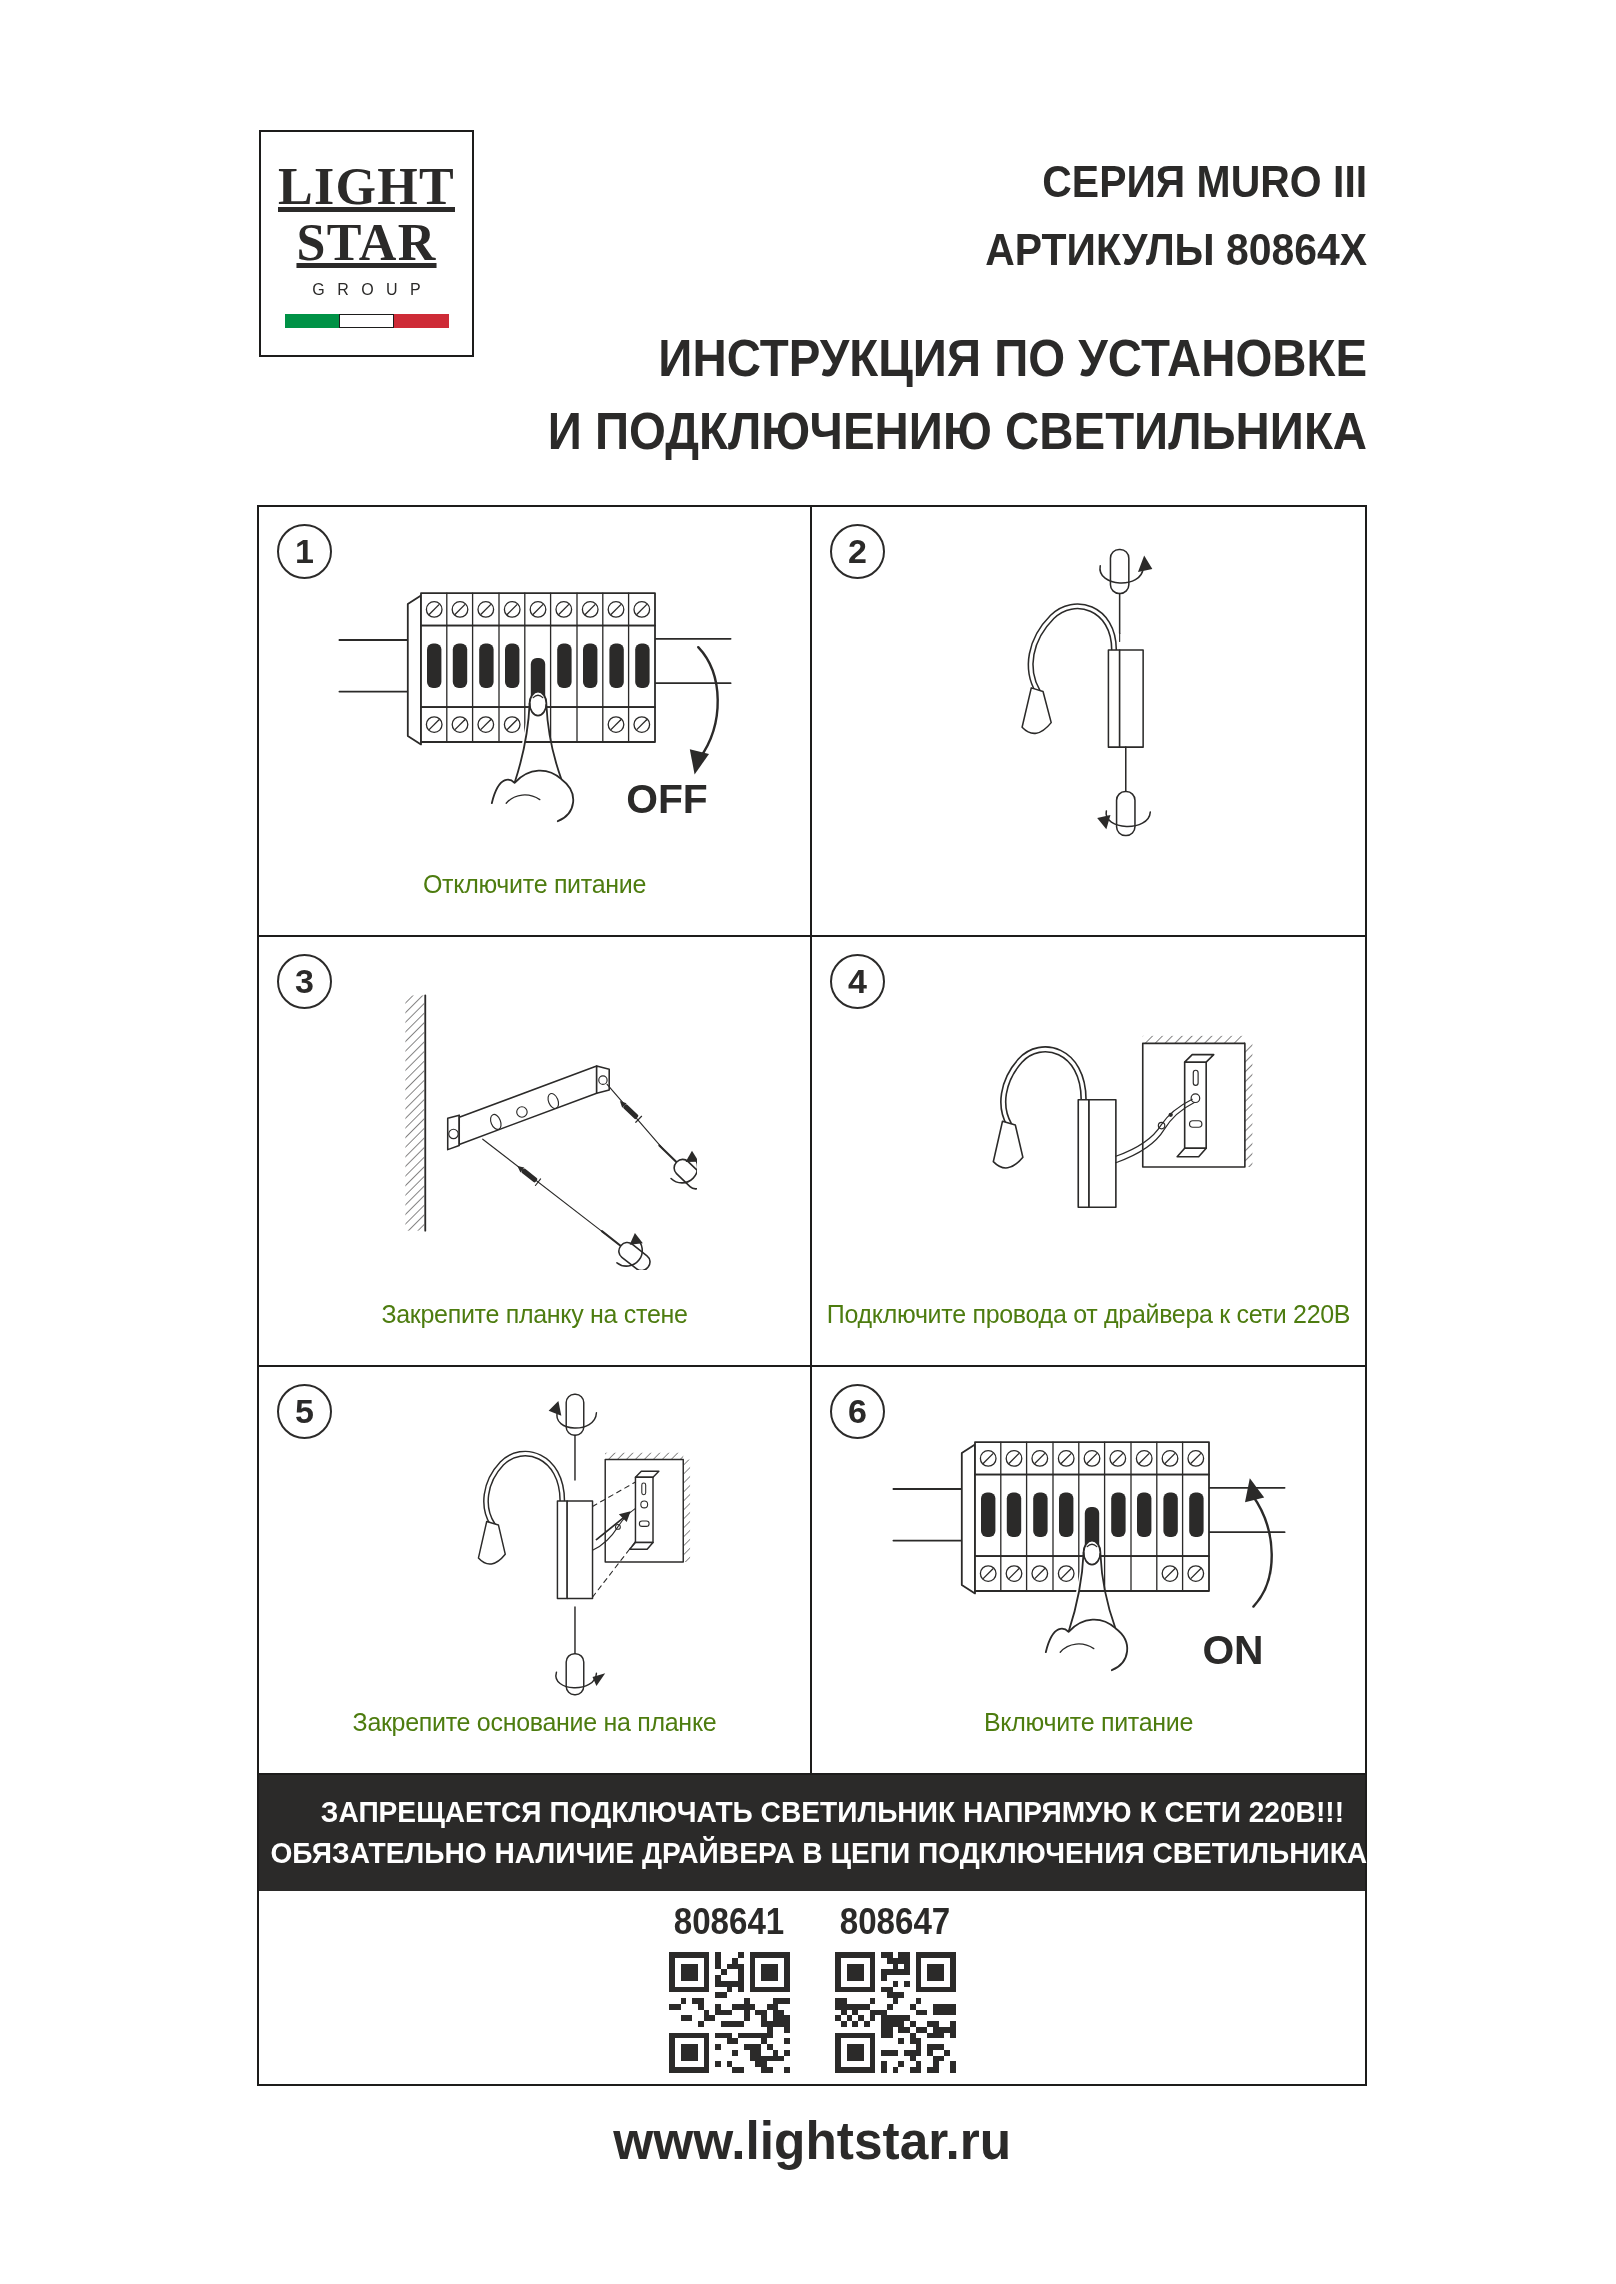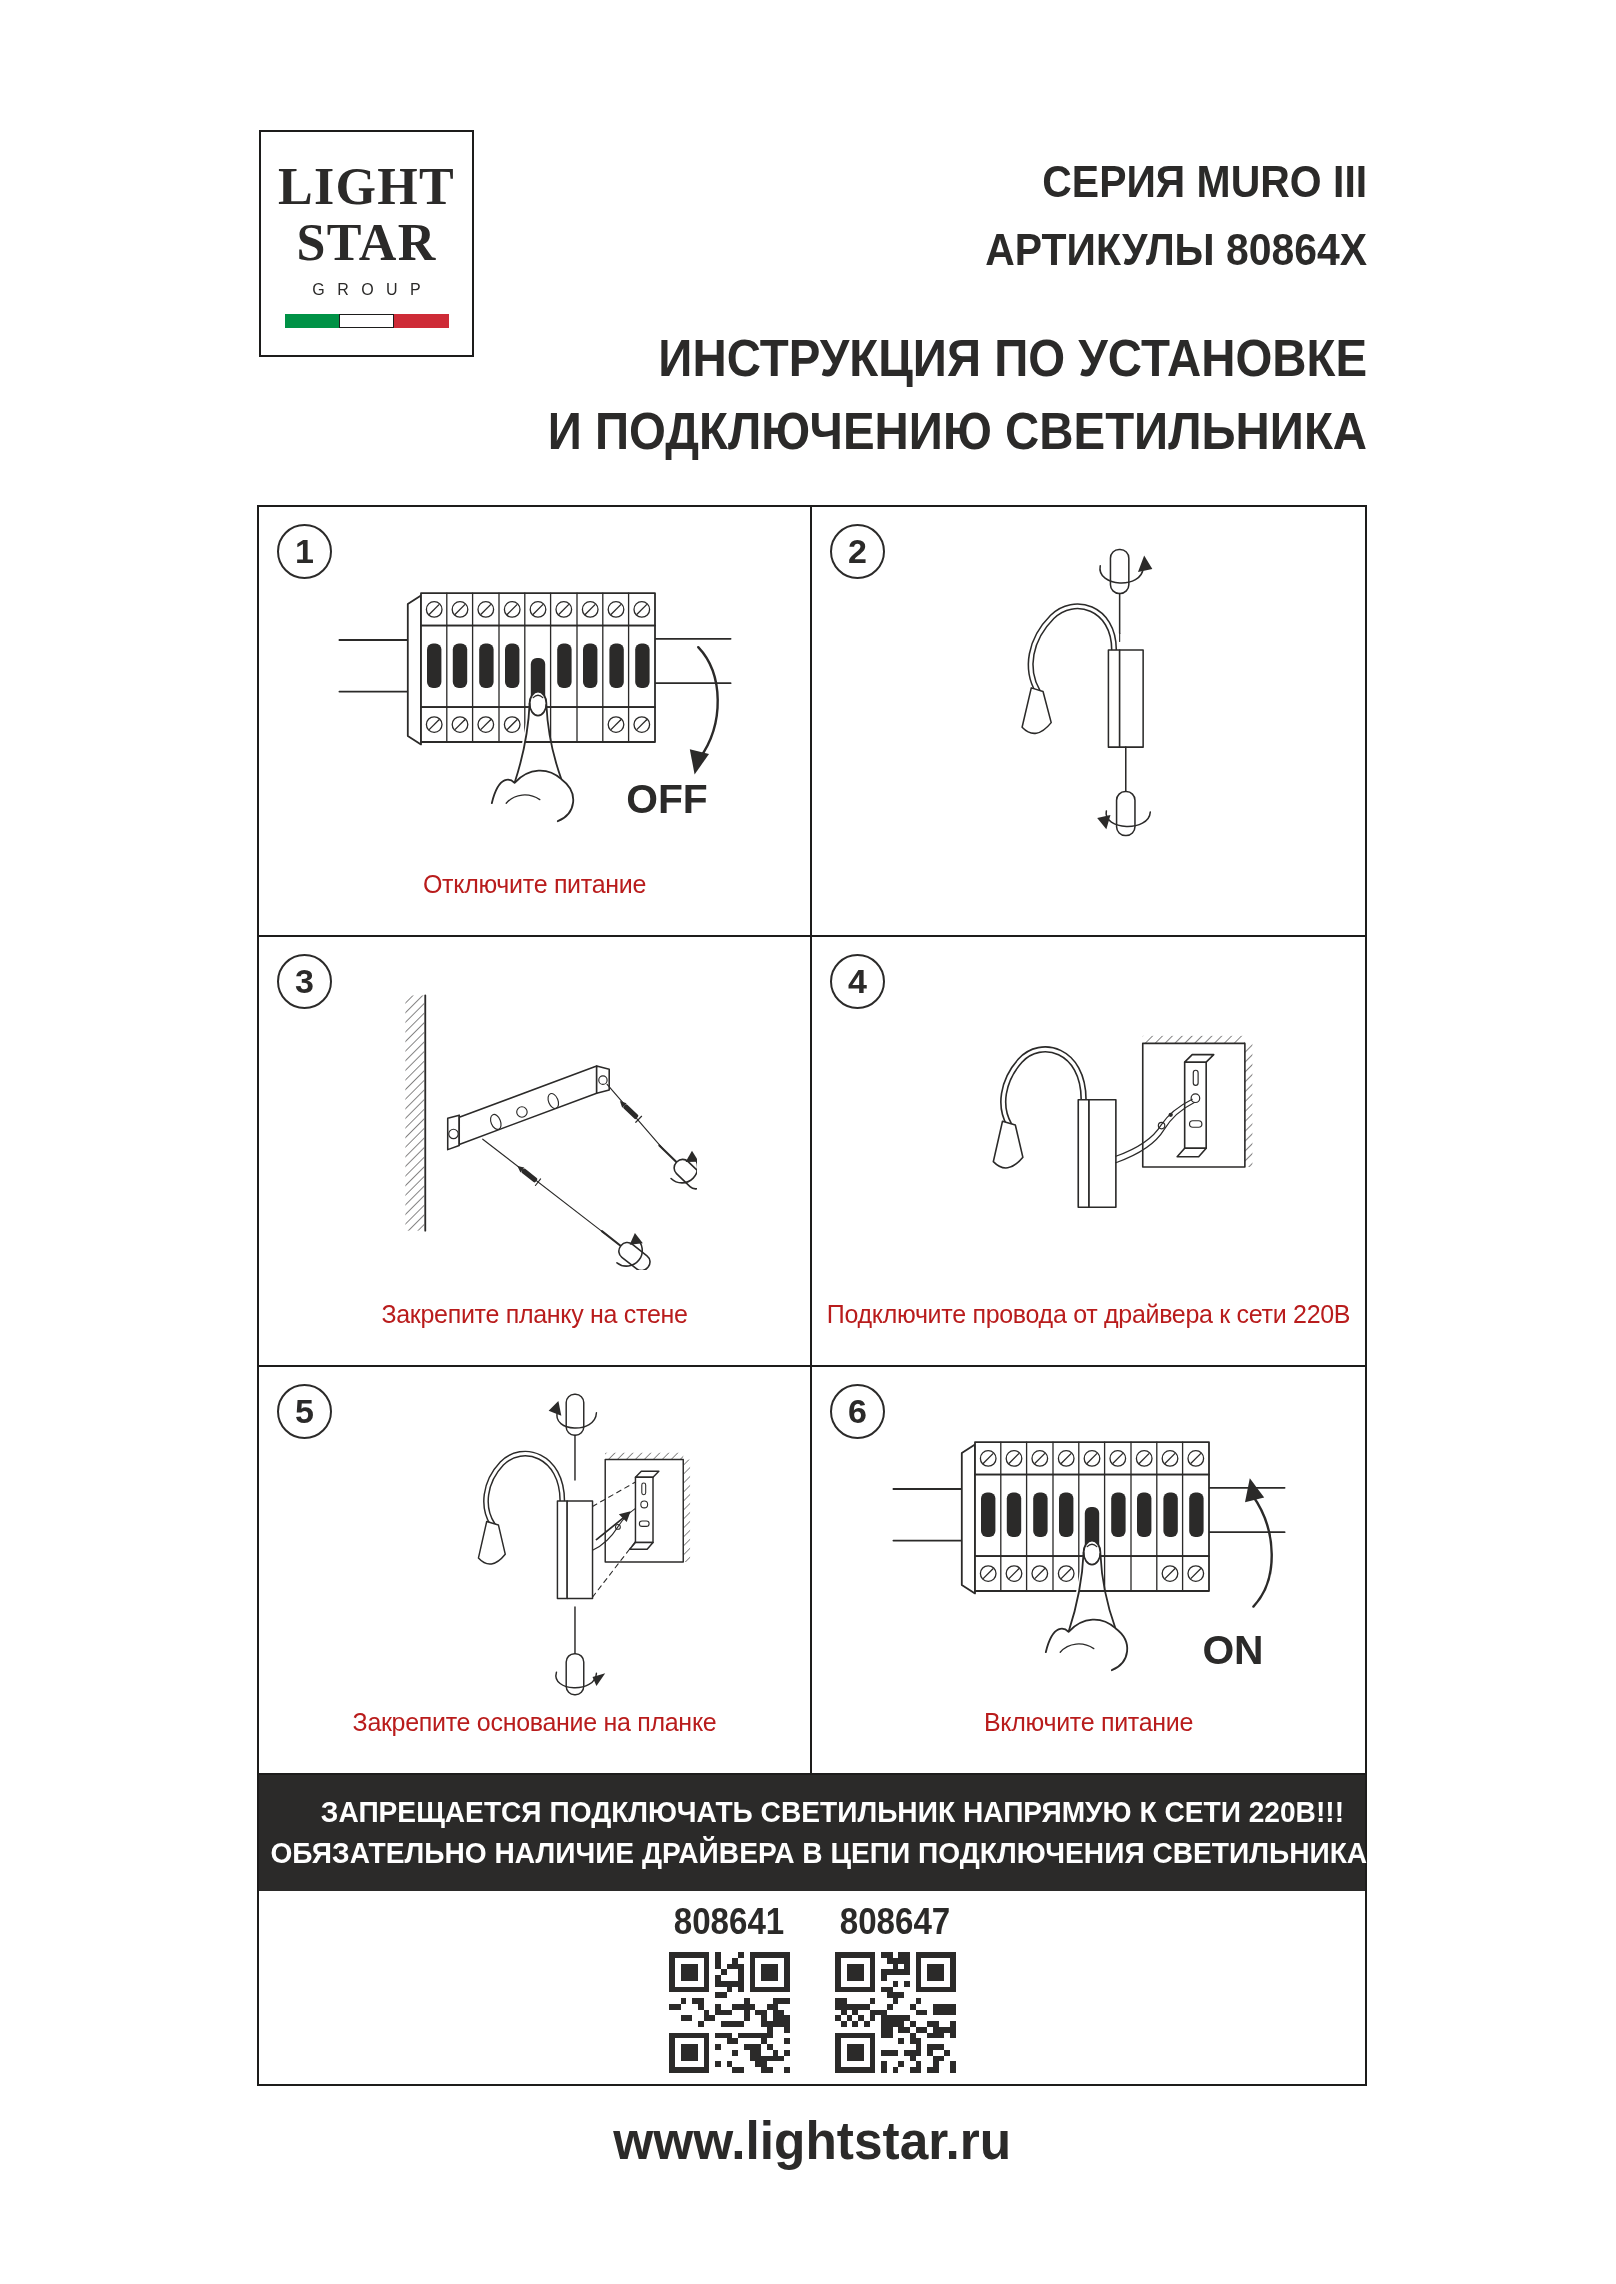--- a/index.html
+++ b/index.html
@@ -2,21 +2,21 @@
 <html style="font-size:10.4px"><head>
 <meta charset="utf-8">
 <style>
   html,body{margin:0;padding:0;background:#e8e8e8;}
   .page{position:relative;width:1616px;height:2284px;background:#ffffff;
         font-family:"Liberation Sans",sans-serif;color:#2b2a29;overflow:hidden;margin:0 auto;}
   
   .logo-box{position:absolute;left:259px;top:130px;width:215px;height:227px;
             border:2px solid #1d1c1b;box-sizing:border-box;text-align:center;}
   .logo-word{font-family:"Liberation Serif",serif;font-weight:700;font-size:52px;line-height:56px;
-             letter-spacing:1.3px;color:#2b2a29;}
+             letter-spacing:1.3px;color:#2b2a29;text-decoration:underline;}
   .logo-word.first{margin-top:27px;}
   .logo-group{font-size:16px;font-weight:400;letter-spacing:12.4px;padding-left:12.4px;
               margin-top:10.4px;color:#2b2a29;}
   .logo-flag{position:relative;width:164px;height:14.3px;margin:14.3px auto 0;display:flex;}
   .logo-flag .seg{flex:1 1 33%;box-sizing:border-box;}
   .seg.green{background:#009246;}
   .seg.white{background:#ffffff;border:1.3px solid #1d1c1b;}
   .seg.red{background:#ce2b37;}
   
   .header{position:absolute;right:249px;top:148px;text-align:right;}
@@ -30,21 +30,21 @@
   .prow{display:flex;height:430px;box-sizing:border-box;border-bottom:2px solid #1d1c1b;}
   .prow.last{height:408px;}
   .pcell{position:relative;flex:1 1 50%;box-sizing:border-box;}
   .pcell.left{border-right:2px solid #1d1c1b;}
   .num{position:absolute;top:17px;left:18px;width:55px;height:55px;border:2.6px solid #2b2a29;
        border-radius:50%;box-sizing:border-box;display:flex;align-items:center;justify-content:center;
        font-size:34px;font-weight:700;}
   .art{position:absolute;left:0;right:0;top:22px;bottom:77px;display:flex;
        align-items:center;justify-content:center;}
   .caption{position:absolute;left:2%;right:2%;bottom:36px;text-align:center;font-size:25px;
-           letter-spacing:-0.3px;color:#b91c1c;white-space:nowrap;}
+           letter-spacing:-0.3px;color:#4d7c0f;white-space:nowrap;}
   
   .warn{height:116px;background:#2b2a29;display:flex;flex-direction:column;
         align-items:center;justify-content:center;gap:7.8px;padding-left:41px;}
   .warn .wline{color:#ffffff;font-weight:700;font-size:29px;white-space:nowrap;
                transform:scaleX(.97);transform-origin:50% 50%;}
   
   .qrrow{height:193px;display:flex;justify-content:center;gap:36px;padding-top:10px;
          box-sizing:border-box;background:#fff;}
   .product{width:130px;text-align:center;}
   .pcode{font-size:36px;font-weight:700;transform:scaleX(.92);transform-origin:50% 50%;

